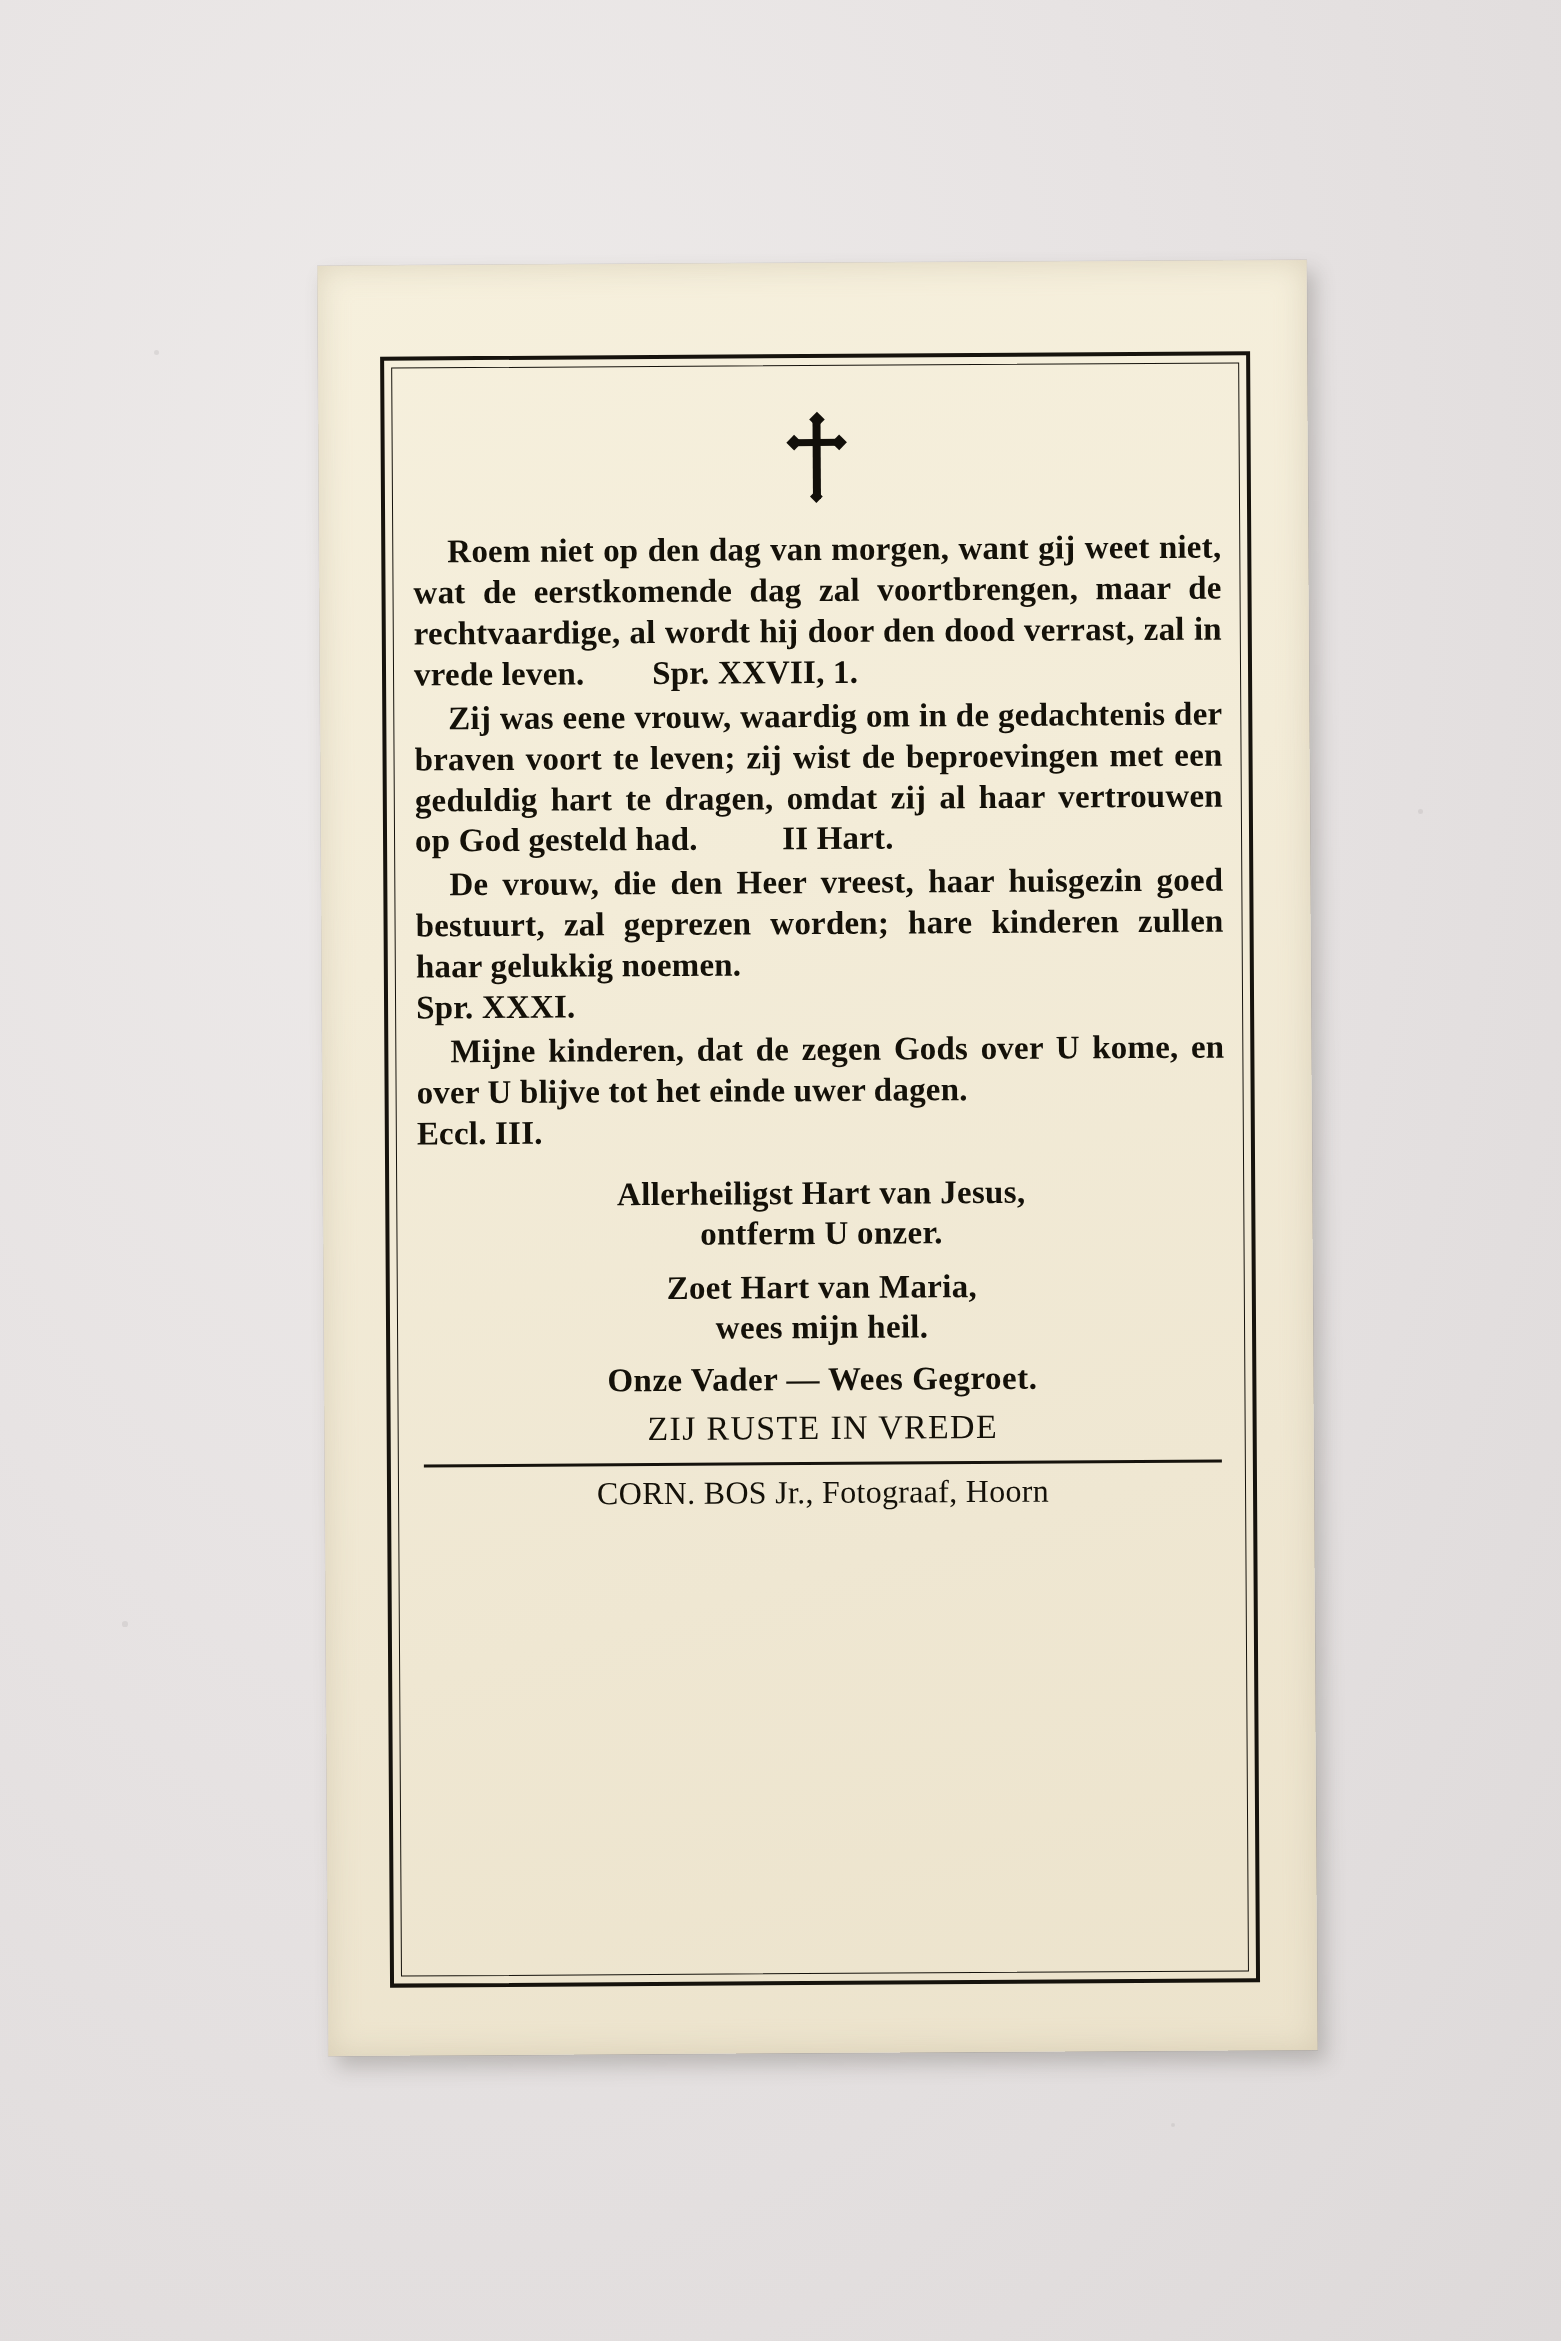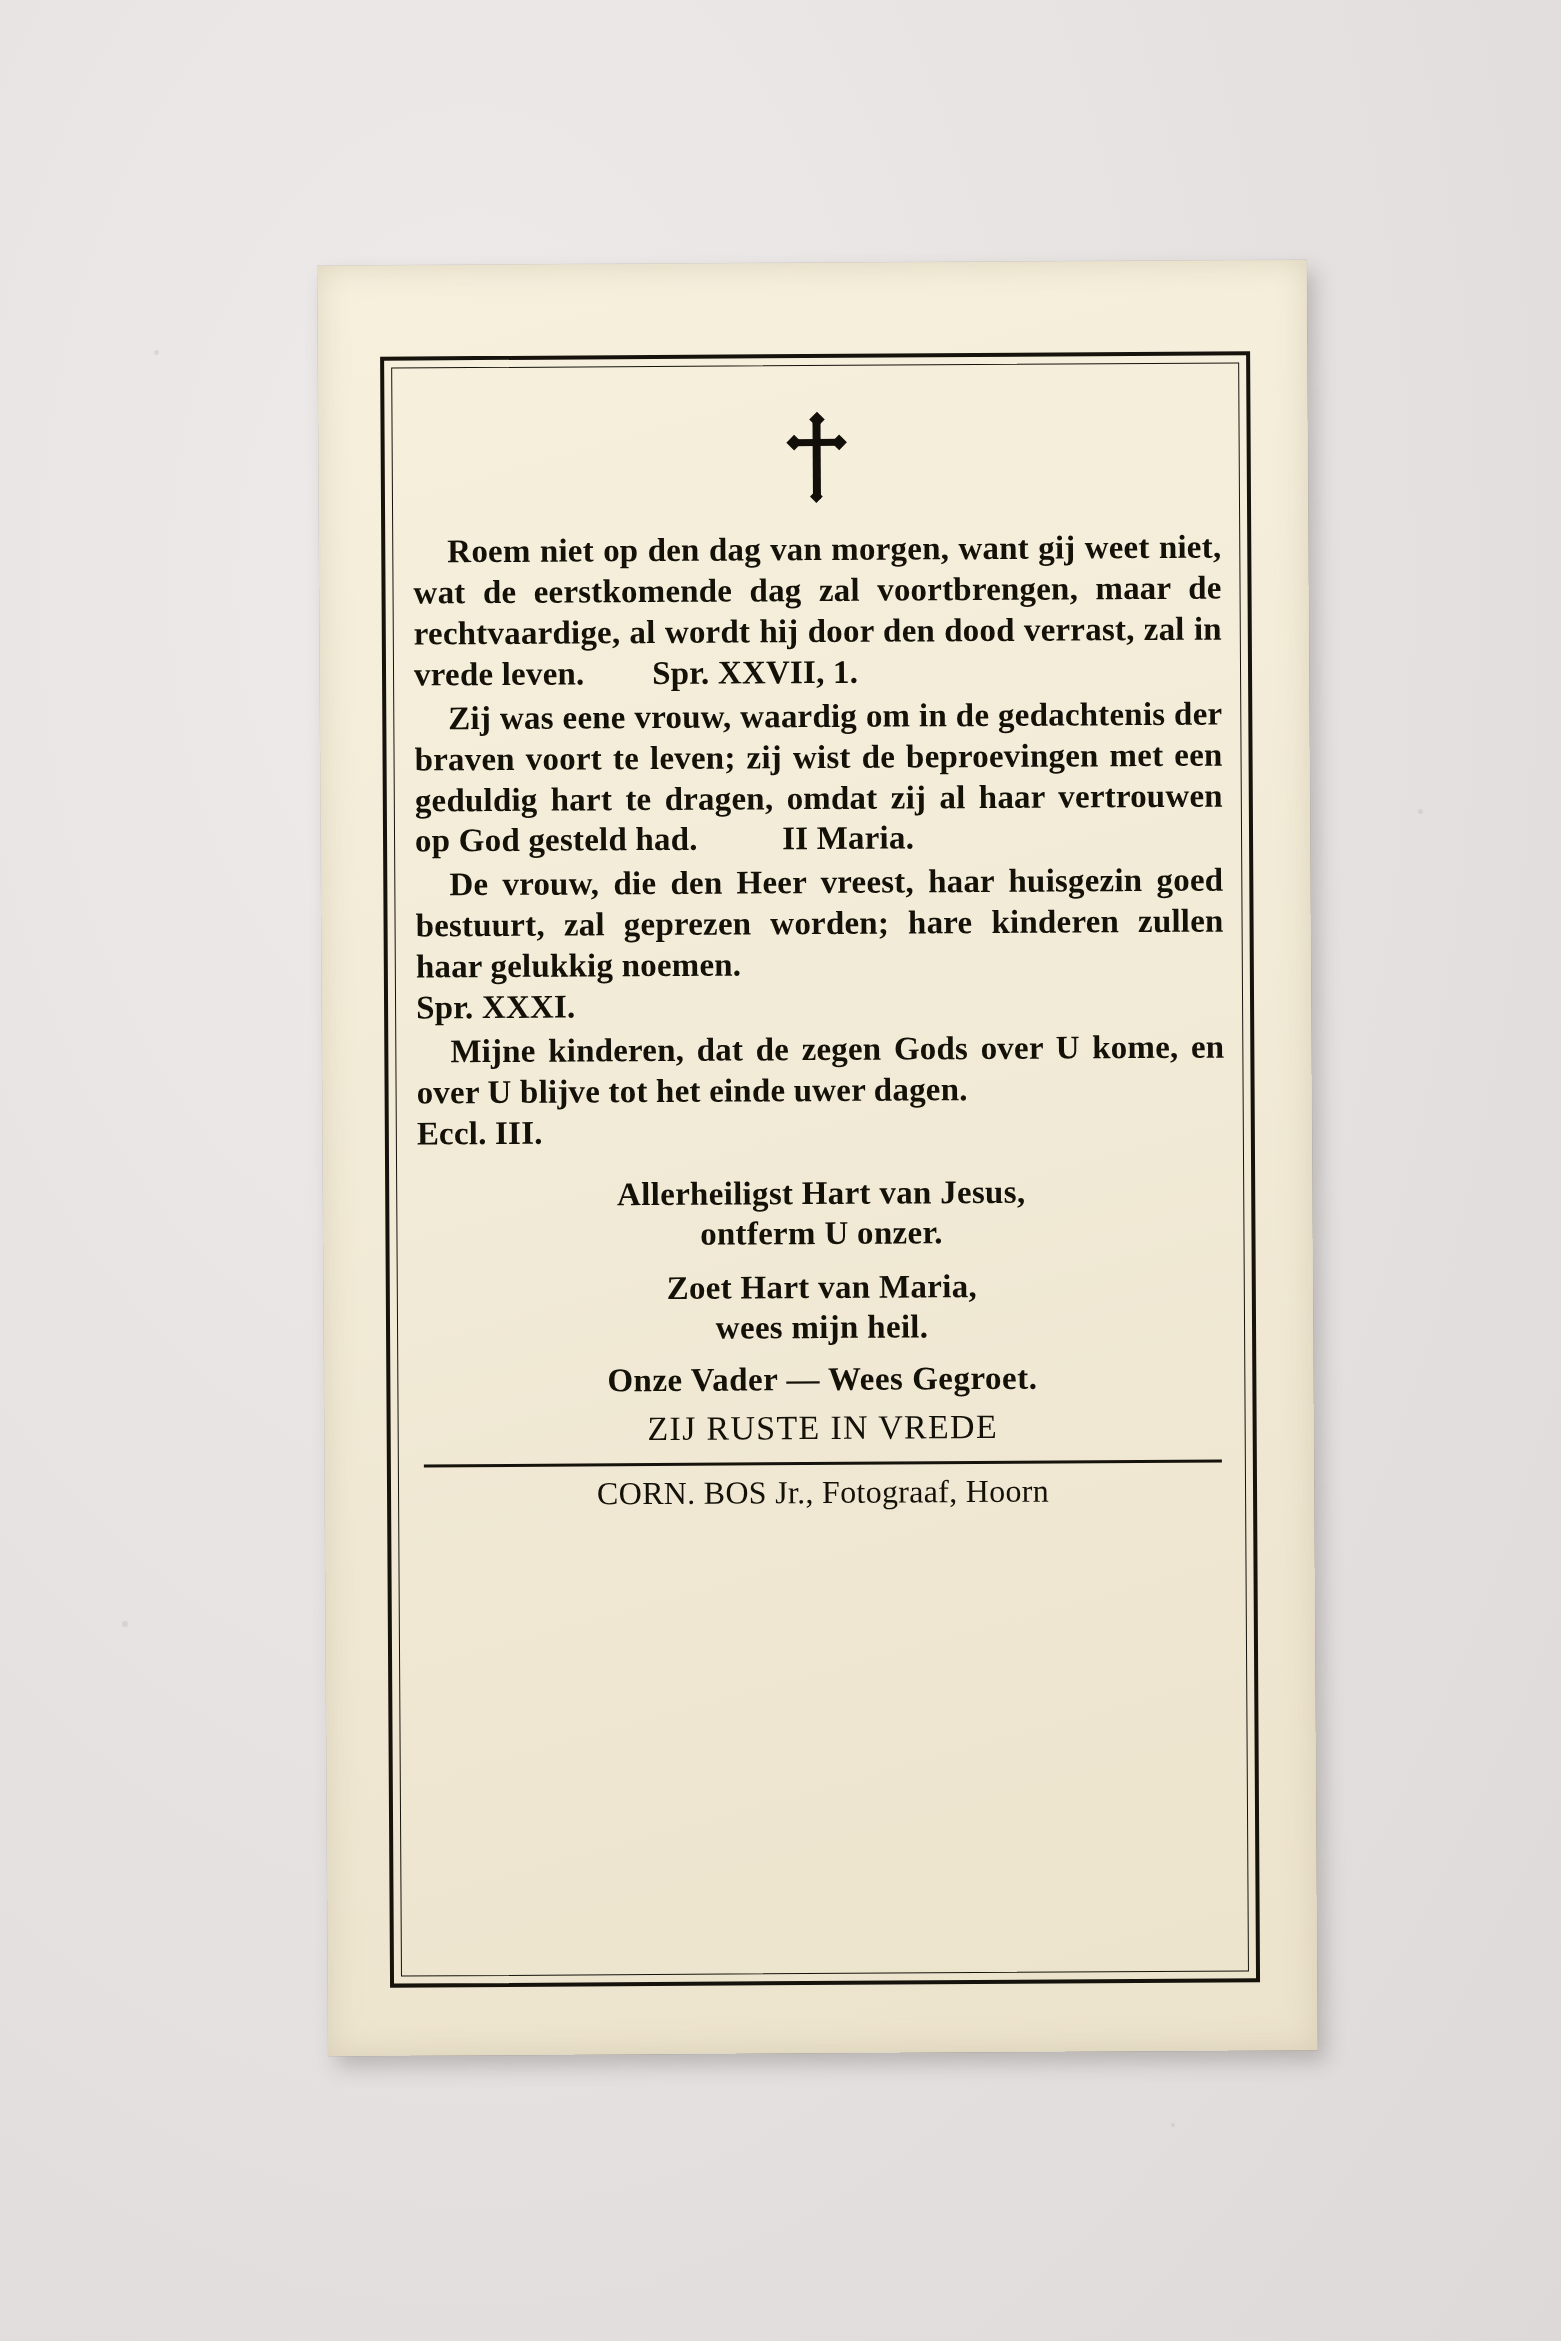--- a/index.html
+++ b/index.html
@@ -213,21 +213,21 @@
       </span>
     </div>
 
     <div class="verses">
 
       <p class="verse">
         <span>Roem niet op den dag van morgen, want gij weet niet, wat de eerstkomende dag zal voortbrengen, maar de rechtvaardige, al wordt hij door den dood verrast, zal in vrede leven.</span><span class="src-inline">&nbsp;&nbsp;&nbsp;&nbsp;&nbsp;&nbsp;&nbsp;&nbsp;</span><span>Spr. XXVII, 1.</span>
       </p>
 
       <p class="verse">
-        <span>Zij was eene vrouw, waardig om in de gedachtenis der braven voort te leven; zij wist de beproevingen met een geduldig hart te dragen, omdat zij al haar vertrouwen op God gesteld had.</span><span class="src-inline">&nbsp;&nbsp;&nbsp;&nbsp;&nbsp;&nbsp;&nbsp;&nbsp;&nbsp;&nbsp;</span><span>II Maria.</span>
+        <span>Zij was eene vrouw, waardig om in de gedachtenis der braven voort te leven; zij wist de beproevingen met een geduldig hart te dragen, omdat zij al haar vertrouwen op God gesteld had.</span><span class="src-inline">&nbsp;&nbsp;&nbsp;&nbsp;&nbsp;&nbsp;&nbsp;&nbsp;&nbsp;&nbsp;</span><span>II Hart.</span>
       </p>
 
       <p class="verse">
         <span>De vrouw, die den Heer vreest, haar huisgezin goed bestuurt, zal geprezen worden; hare kinderen zullen haar gelukkig noemen.</span>
         <span class="src-right">Spr. XXXI.</span>
       </p>
 
       <p class="verse">
         <span>Mijne kinderen, dat de zegen Gods over U kome, en over U blijve tot het einde uwer dagen.</span>
         <span class="src-right">Eccl. III.</span>

